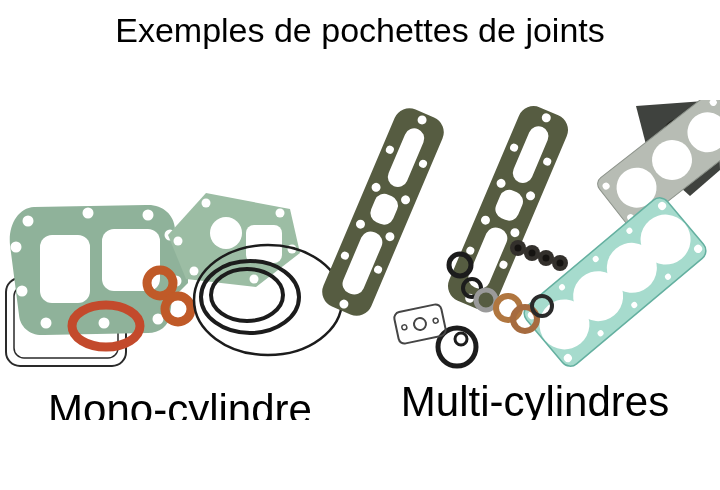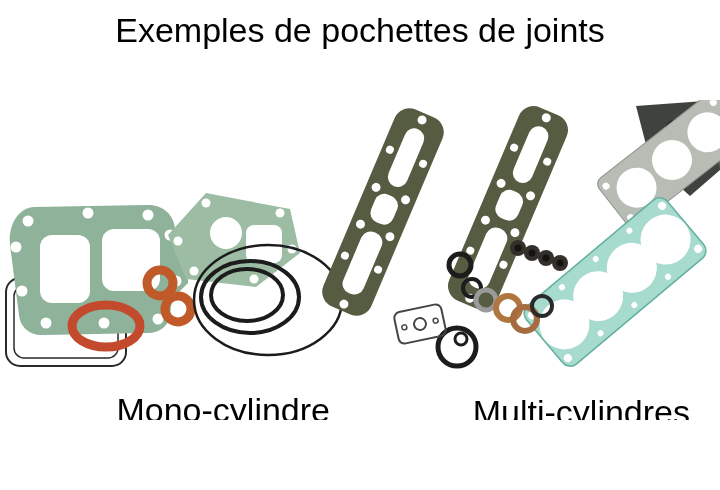--- a/index.html
+++ b/index.html
@@ -29,27 +29,27 @@
   }
   figure.photo {
     margin: 0;
     padding: 0;
     position: absolute;
   }
   .photo-mono { left: 0px;   top: 183px; width: 345px; height: 212px; }
   .photo-multi { left: 320px; top: 100px; width: 400px; height: 292px; }
   .label {
     position: absolute;
-    font-size: 34px;
+    font-size: 42px;
     line-height: 36px;
-    text-align: right;
+    text-align: center;
     font-weight: 400;
   }
   .label-mono  { left: 30px;  top: 392px; width: 300px; }
-  .label-multi { left: 380px; top: 394px; width: 310px; }
+  .label-multi { left: 380px; top: 384px; width: 310px; }
   svg { display: block; }
 </style>
 </head>
 <body>
 
 <div class="page">
 
   <header class="title">
     <div>Exemples de pochettes de joints</div>
   </header>

